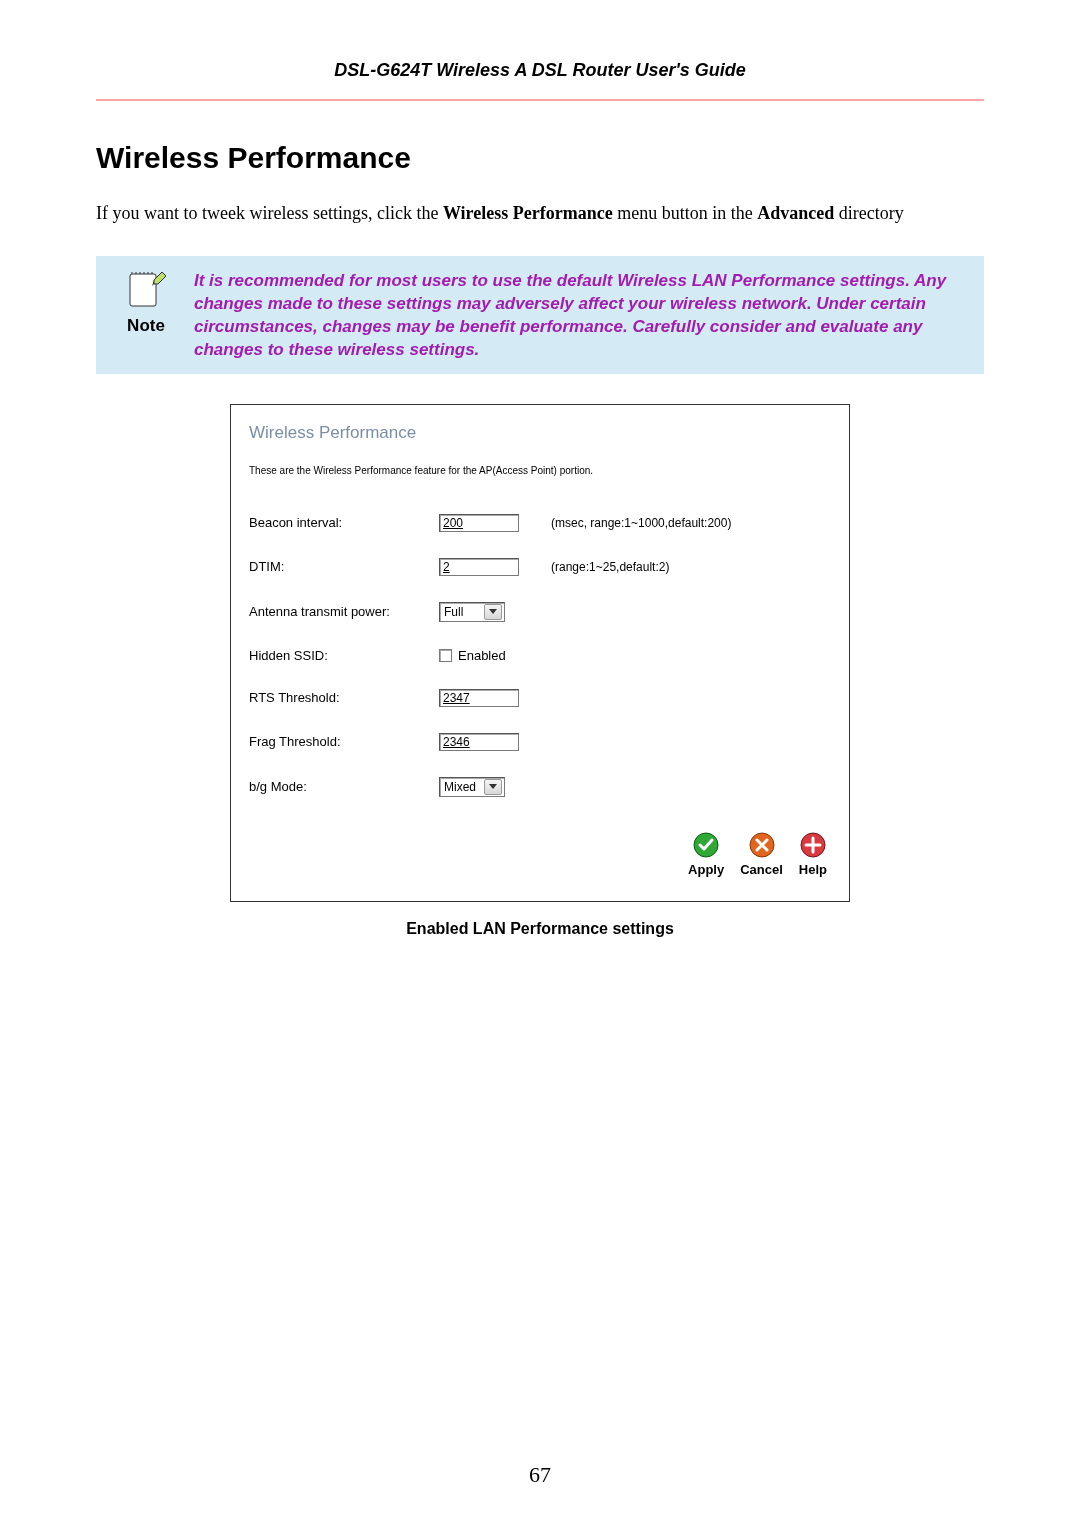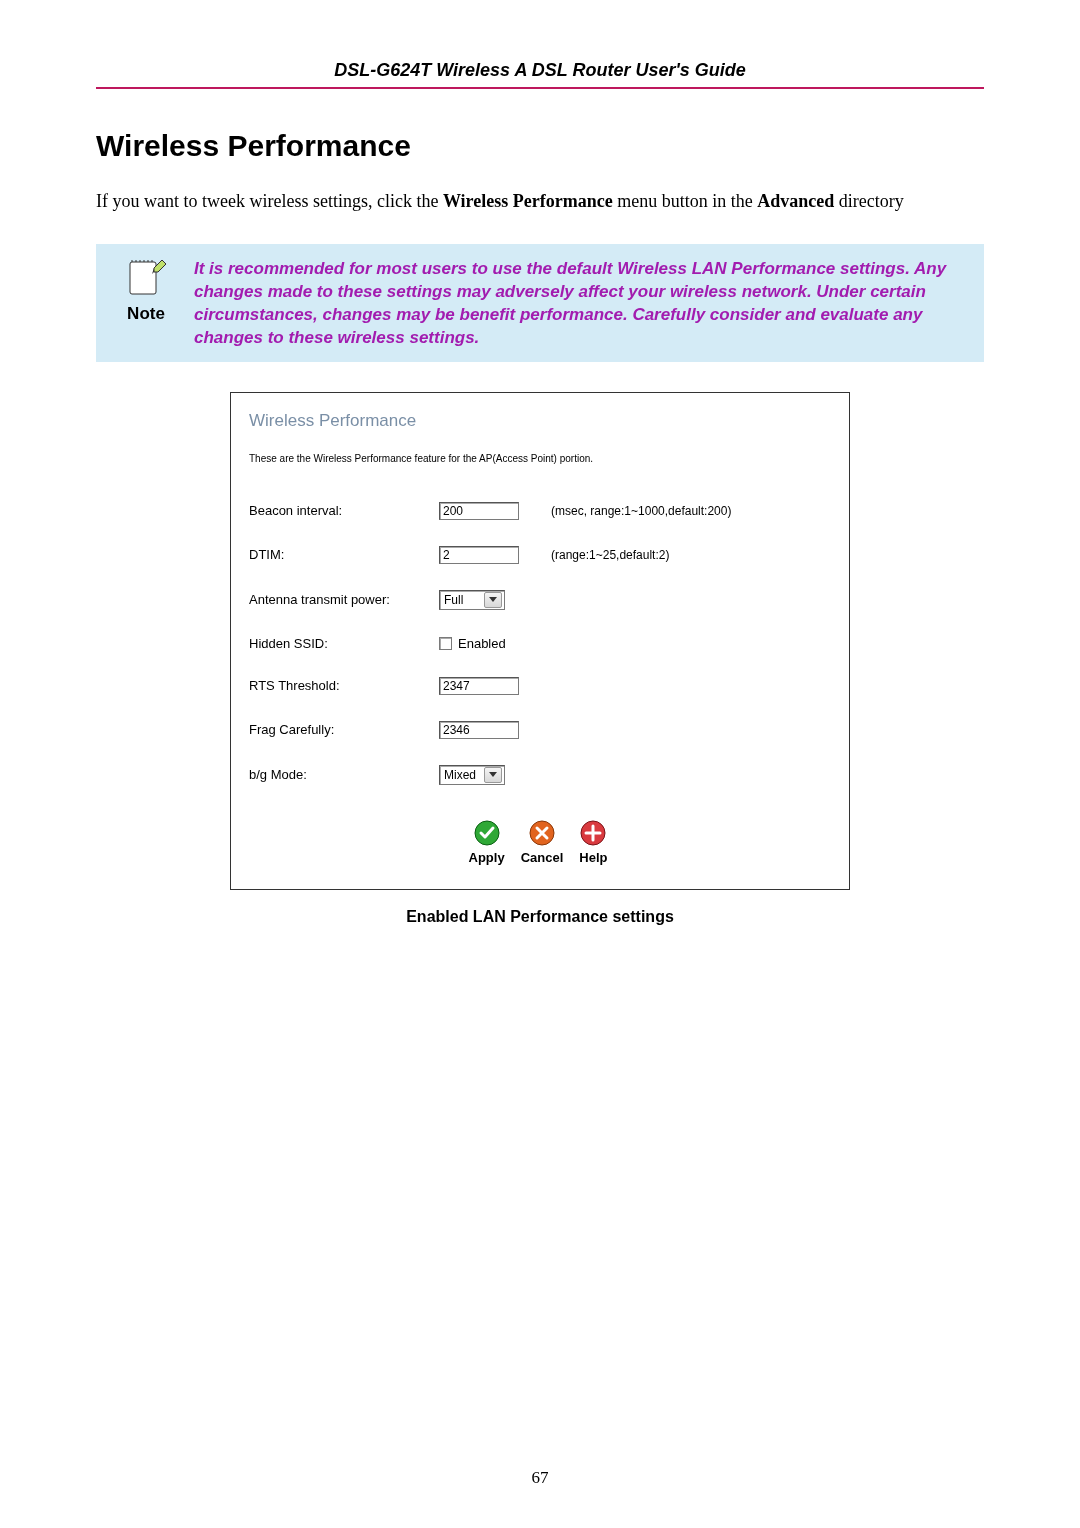--- a/index.html
+++ b/index.html
@@ -16,22 +16,22 @@
     box-sizing: border-box;
     padding: 60px 96px 40px 96px;
     position: relative;
   }
   .running-header {
     text-align: center;
     font-family: Arial, Helvetica, sans-serif;
     font-weight: bold;
     font-style: italic;
     font-size: 18px;
-    padding-bottom: 6px;
-    border-bottom: 2px solid #be185d;
+    padding-bottom: 18px;
+    border-bottom: 2px solid #fca5a5;
     margin-bottom: 40px;
   }
   h1.section-title {
     font-family: Arial, Helvetica, sans-serif;
     font-weight: bold;
     font-size: 30px;
     margin: 0 0 28px 0;
   }
   .intro {
     font-size: 18px;
@@ -108,21 +108,21 @@
     border-top-color: #555;
     border-left-color: #555;
     box-shadow: inset 1px 1px 0 #aaa;
     font-family: Arial, Helvetica, sans-serif;
     font-size: 12px;
     padding: 1px 3px;
     height: 18px;
     box-sizing: border-box;
     background: #fff;
   }
-  .w80 { width: 80px; }
+  .w80 { width: 80px; text-decoration: underline; }
   .select-like {
     display: inline-flex;
     align-items: center;
     border: 1px solid #7a7a7a;
     border-top-color: #555;
     border-left-color: #555;
     box-shadow: inset 1px 1px 0 #aaa;
     height: 18px;
     font-size: 12px;
     background: #fff;
@@ -155,21 +155,21 @@
   .checkbox-like .cb {
     width: 13px; height: 13px;
     border: 1px solid #7a7a7a;
     box-shadow: inset 1px 1px 0 #aaa;
     background: #fff;
     box-sizing: border-box;
   }
   .hint { font-size: 12px; margin-left: 26px; }
   .btn-row {
     display: flex;
-    justify-content: center;
+    justify-content: flex-end;
     gap: 16px;
     padding-right: 4px;
   }
   .btn {
     display: flex;
     flex-direction: column;
     align-items: center;
     font-weight: bold;
     font-size: 13px;
     gap: 3px;
@@ -181,21 +181,21 @@
     font-weight: bold;
     font-size: 16px;
     margin-top: 10px;
   }
   .page-number {
     position: absolute;
     bottom: 40px;
     left: 0;
     width: 100%;
     text-align: center;
-    font-size: 17px;
+    font-size: 22px;
   }
 </style>
 </head>
 <body>
 
 <div class="page">
 
   <div class="running-header">DSL-G624T Wireless A DSL Router User's Guide</div>
 
   <h1 class="section-title">Wireless Performance</h1>
@@ -268,21 +268,21 @@
       </div>
 
       <div class="form-row">
         <div class="form-label">RTS Threshold:</div>
         <div class="form-ctrl">
           <input class="sunken-input w80" value="2347" style="">
         </div>
       </div>
 
       <div class="form-row">
-        <div class="form-label">Frag Carefully:</div>
+        <div class="form-label">Frag Threshold:</div>
         <div class="form-ctrl">
           <input class="sunken-input w80" value="2346" style="">
         </div>
       </div>
 
       <div class="form-row last">
         <div class="form-label">b/g Mode:</div>
         <div class="form-ctrl">
           <span class="select-like">
             <span class="sel-val">Mixed</span>

